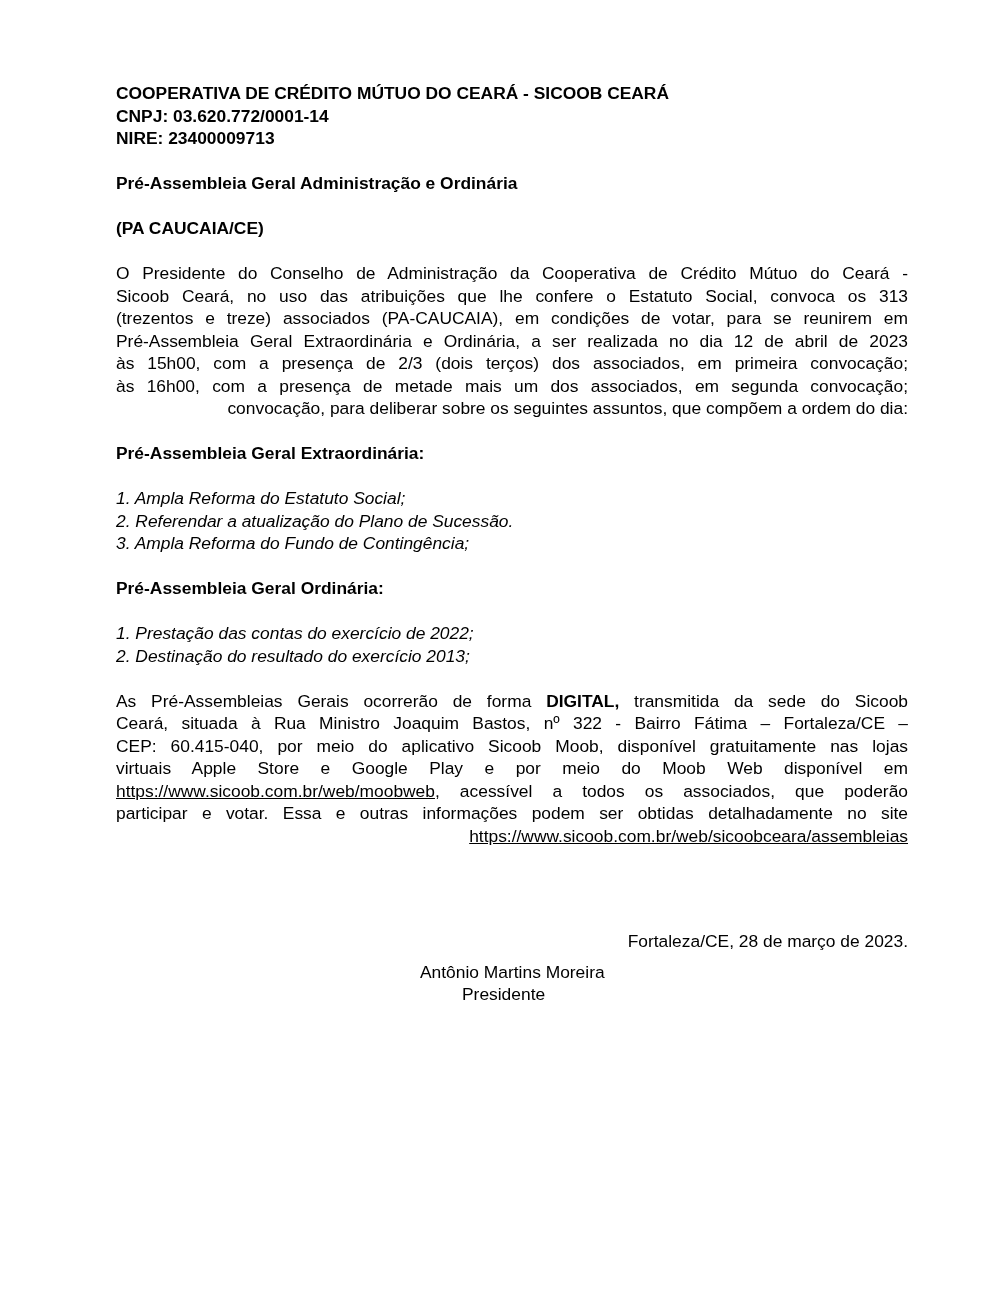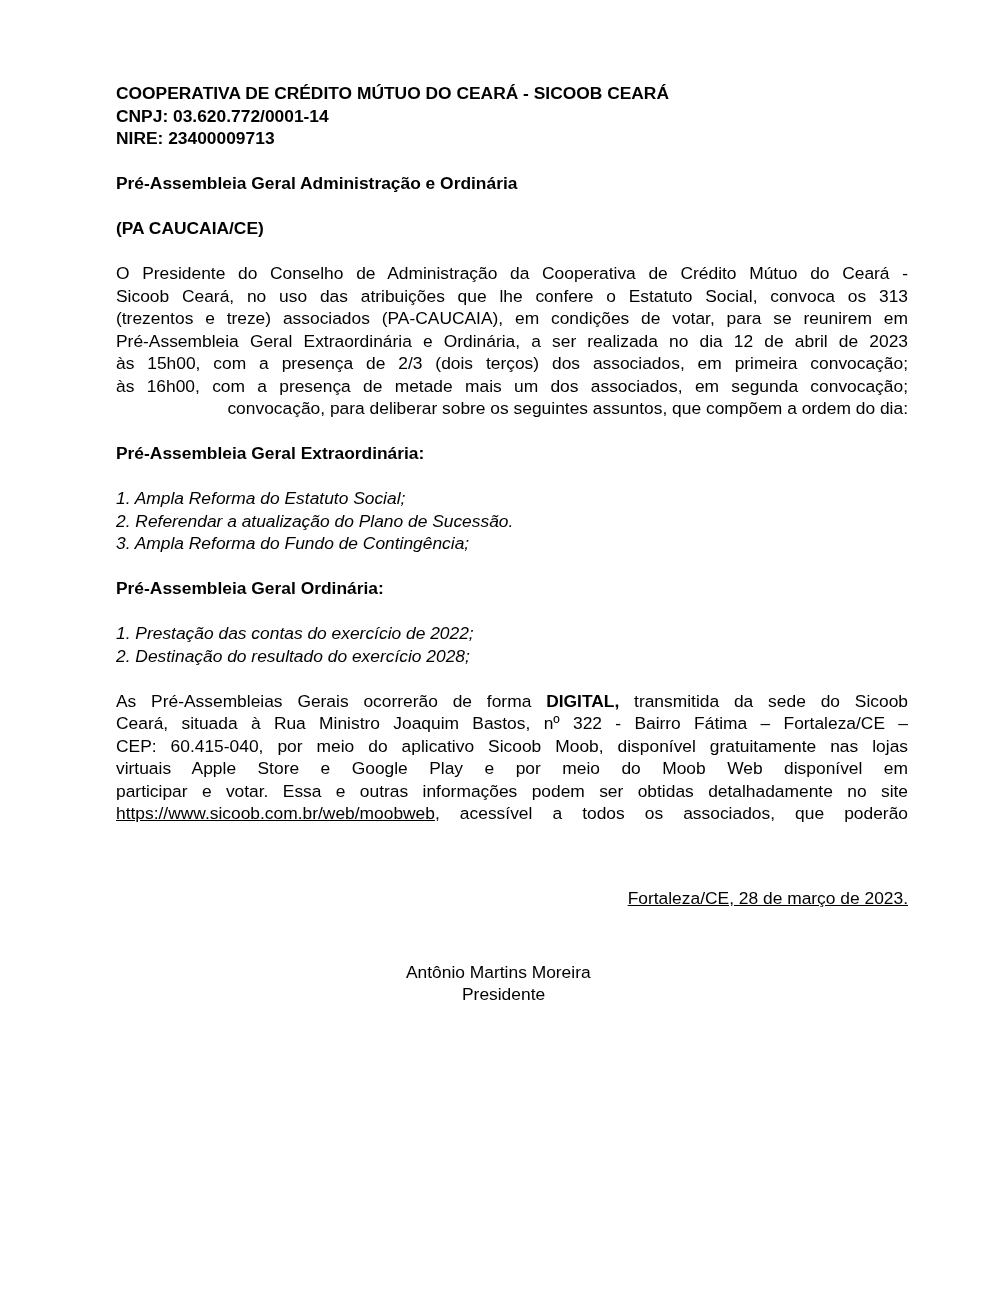--- a/index.html
+++ b/index.html
@@ -24,38 +24,37 @@
     }
     .bold { font-weight: bold; }
     .header-block { text-align: left; font-weight: bold; }
     .gap { height: 22.5px; }
     .justify-line { display: block; text-align: justify; text-align-last: justify; }
     .last-line { display: block; text-align: right; }
     .list-item { display: block; white-space: nowrap; font-style: italic; }
     a.link { color: #000000; text-decoration: underline; }
     .sig-name {
       position: absolute;
-      left: 406px;
+      left: 420px;
       top: 961px;
       white-space: nowrap;
     }
     .sig-title {
       position: absolute;
       left: 462px;
       top: 983px;
       font-weight: normal;
       white-space: nowrap;
     }
     .date-line {
       position: absolute;
       left: 116px;
-      top: 887px;
+      top: 930px;
       width: 792px;
       text-align: right;
-      text-decoration: underline;
     }
   </style>
 </head>
 <body>
 
 <div class="page">
   <div class="header-block">
     <div>COOPERATIVA DE CRÉDITO MÚTUO DO CEARÁ - SICOOB CEARÁ</div>
     <div>CNPJ: 03.620.772/0001-14</div>
     <div>NIRE: 23400009713</div>
@@ -86,30 +85,31 @@
     <span class="list-item">2. Referendar a atualização do Plano de Sucessão.</span>
     <span class="list-item">3. Ampla Reforma do Fundo de Contingência;</span>
   </div>
 
   <div class="gap"></div>
 
   <div class="bold">Pré-Assembleia Geral Ordinária:</div>
   <div class="gap"></div>
   <div>
     <span class="list-item">1. Prestação das contas do exercício de 2022;</span>
-    <span class="list-item">2. Destinação do resultado do exercício 2028;</span>
+    <span class="list-item">2. Destinação do resultado do exercício 2013;</span>
   </div>
 
   <div class="gap"></div>
 
   <div>
     <span class="justify-line"><span>As Pré-Assembleias Gerais ocorrerão de forma </span><b>DIGITAL,</b><span> transmitida da sede do Sicoob</span></span>
     <span class="justify-line">Ceará, situada à Rua Ministro Joaquim Bastos, nº 322 - Bairro Fátima – Fortaleza/CE –</span>
     <span class="justify-line">CEP: 60.415-040, por meio do aplicativo Sicoob Moob, disponível gratuitamente nas lojas</span>
     <span class="justify-line">virtuais Apple Store e Google Play e por meio do Moob Web disponível em</span>
+    <span class="justify-line"><a class="link">https://www.sicoob.com.br/web/moobweb</a><span>, acessível a todos os associados, que poderão</span></span>
     <span class="justify-line">participar e votar. Essa e outras informações podem ser obtidas detalhadamente no site</span>
-    <span class="justify-line"><a class="link">https://www.sicoob.com.br/web/moobweb</a><span>, acessível a todos os associados, que poderão</span></span>
+    <span class="last-line"><a class="link">https://www.sicoob.com.br/web/sicoobceara/assembleias</a></span>
   </div>
 </div>
 
 <div class="date-line">Fortaleza/CE, 28 de março de 2023.</div>
 <div class="sig-name">Antônio Martins Moreira</div>
 <div class="sig-title">Presidente</div>
 
 </body></html>

